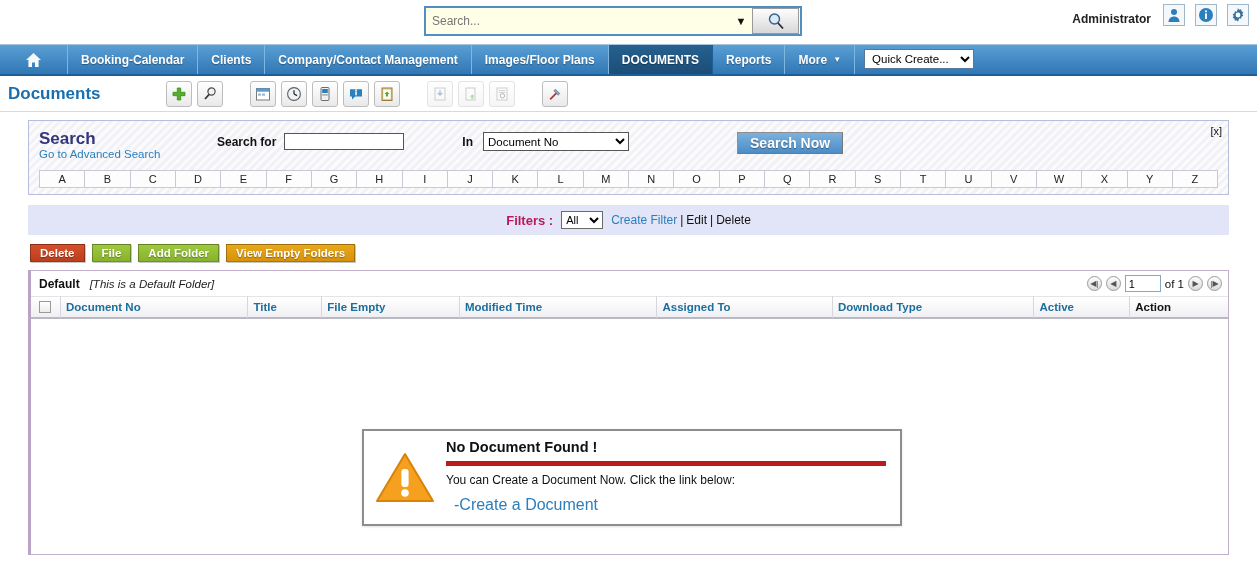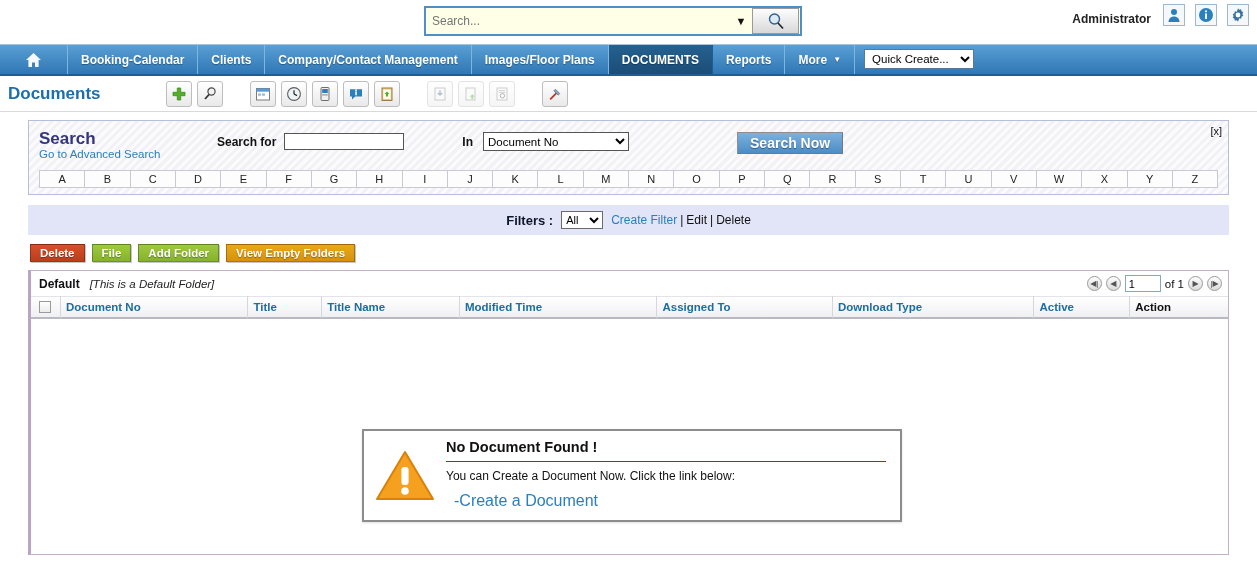--- a/index.html
+++ b/index.html
@@ -145,21 +145,21 @@
   .alpha-cell:last-child { border-right:1px solid #c9c9d6; }
 
   
   .filter-bar {
     margin:10px 28px 0 28px;
     background:#e2e4f7;
     height:30px;
     display:flex; align-items:center; justify-content:center;
     font-size:12px;
   }
-  .filter-lbl { font-weight:bold; color:#0f172a; font-size:13px; }
+  .filter-lbl { font-weight:bold; color:#be185d; font-size:13px; }
   .filter-sel {
     margin:0 8px; width:42px; height:18px;
     font-family:"Liberation Sans", sans-serif; font-size:11px;
     border:1px solid #6b6b6b; background:#fff;
   }
   .filter-link { color:#2a7fbd; cursor:pointer; }
   .filter-sep { color:#111; margin:0 3px; }
   .filter-plain { color:#111; cursor:pointer; }
 
   
@@ -224,21 +224,21 @@
 
   .empty-box {
     position:absolute; left:331px; top:158px;
     width:540px;
     border:2px solid #8d8d8d; background:#ffffff;
     display:flex; align-items:stretch;
     box-shadow:0 1px 2px rgba(0,0,0,.12);
   }
   .eb-icon { width:82px; display:flex; align-items:center; justify-content:center; padding:10px 0; }
   .eb-body { flex:1; padding:8px 14px 10px 0; }
-  .eb-title { font-size:14.5px; font-weight:bold; color:#111; padding-bottom:6px; border-bottom:1px solid #b91c1c; }
+  .eb-title { font-size:14.5px; font-weight:bold; color:#111; padding-bottom:6px; border-bottom:5px solid #b91c1c; }
   .eb-text { font-size:12px; color:#111; margin-top:7px; }
   .eb-link { font-size:16px; color:#2a7fbd; margin-top:9px; margin-left:8px; cursor:pointer; }
 </style>
 </head>
 <body>
 
 <div class="header">
 
   <div class="searchbox">
     <input type="text" placeholder="Search..." style="">
@@ -478,21 +478,21 @@
         <div class="pg-btn">|▶</div>
       </div>
     </div>
 
     <div class="thead">
       <div class="th th-check">
         <div class="hcheck"></div>
       </div>
       <div class="th" style="width:188px">Document No</div>
       <div class="th" style="width:74px">Title</div>
-      <div class="th" style="width:138px">Title Name</div>
+      <div class="th" style="width:138px">File Empty</div>
       <div class="th" style="width:198px">Modified Time</div>
       <div class="th" style="width:176px">Assigned To</div>
       <div class="th" style="width:202px">Download Type</div>
       <div class="th" style="width:96px">Active</div>
       <div class="th plain" style="width:98px">Action</div>
     </div>
 
     <div class="empty-box">
       <div class="eb-icon">
         <svg width="60" height="54" viewBox="0 0 60 54">

